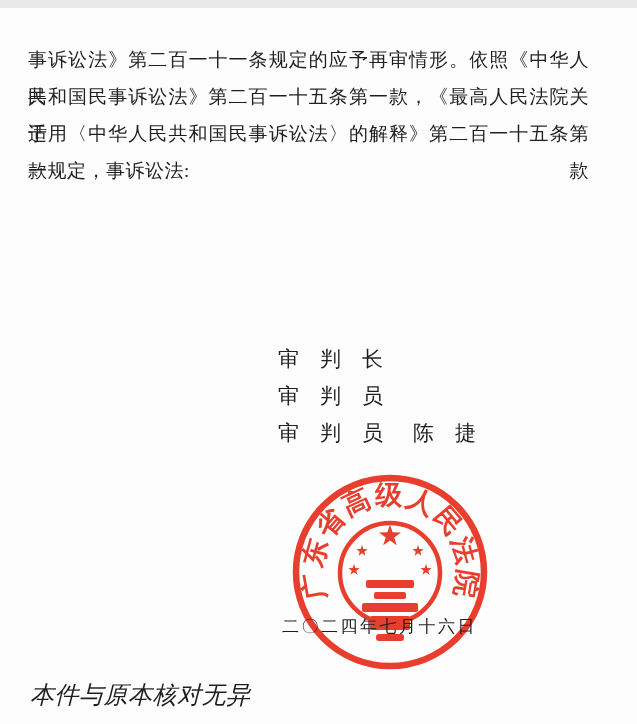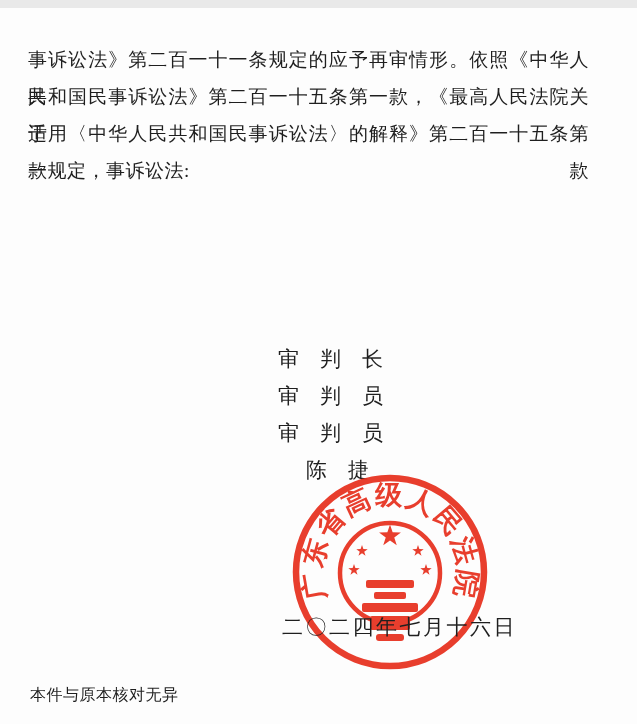--- a/index.html
+++ b/index.html
@@ -8,31 +8,31 @@
     background:#fdfdfd; overflow:hidden;
     font-family:"Liberation Serif","DejaVu Serif",serif;
     color:#1f1f1f;
   }
   .body-text { position:absolute; left:28px; top:33px; width:561px;
     font-size:19px; line-height:37px; letter-spacing:0.5px; }
   .line { height:37px; white-space:nowrap; }
   .line.justified { text-align:justify; text-align-last:justify; white-space:normal; }
   .line.ruling { padding-left:47px; }
   .judges { position:absolute; left:278px; top:333px; }
-  .judge-row { display:flex; font-size:21px; line-height:37px;flex-direction:column; }
+  .judge-row { display:flex; font-size:21px; line-height:37px; }
   .judge-title { width:107px; white-space:pre; }
   .judge-name { margin-left:28px; white-space:pre; }
   .seal { position:absolute; left:288px; top:462px; width:204px; height:204px;
     opacity:0.93; }
   .seal-text { font-size:27px; font-weight:bold; letter-spacing:2.5px;
     font-family:"Liberation Serif","DejaVu Serif",serif; }
-  .date { position:absolute; left:282px; top:604px; font-size:21px;
+  .date { position:absolute; left:282px; top:604px; font-size:17px;
     line-height:30px; letter-spacing:2.5px; white-space:nowrap; }
-  .footer-note { position:absolute; left:30px; top:672px; font-size:16px;
-    line-height:30px; letter-spacing:0.5px; white-space:nowrap; }
+  .footer-note { position:absolute; left:30px; top:672px; font-size:24px;
+    line-height:30px; letter-spacing:0.5px; white-space:nowrap;font-style:italic; }
 </style>
 </head>
 <body>
 
 <div class="page">
 
   <div class="body-text">
     <div class="line justified">事诉讼法》第二百一十一条规定的应予再审情形。依照《中华人民</div>
     <div class="line justified">共和国民事诉讼法》第二百一十五条第一款，《最高人民法院关于</div>
     <div class="line justified">适用〈中华人民共和国民事诉讼法〉的解释》第二百一十五条第一款</div>

